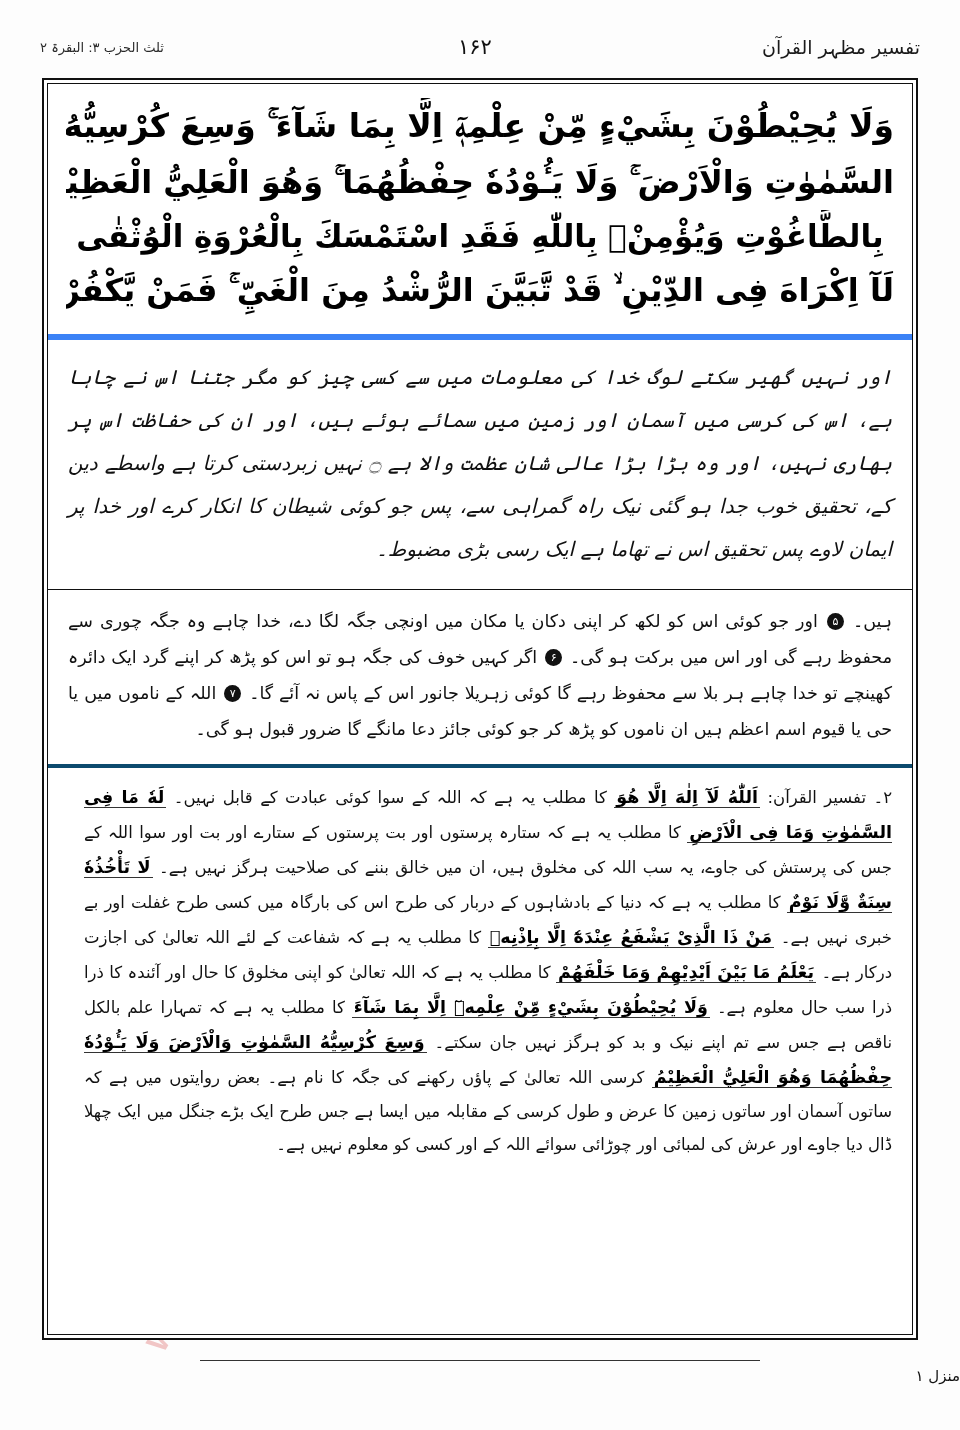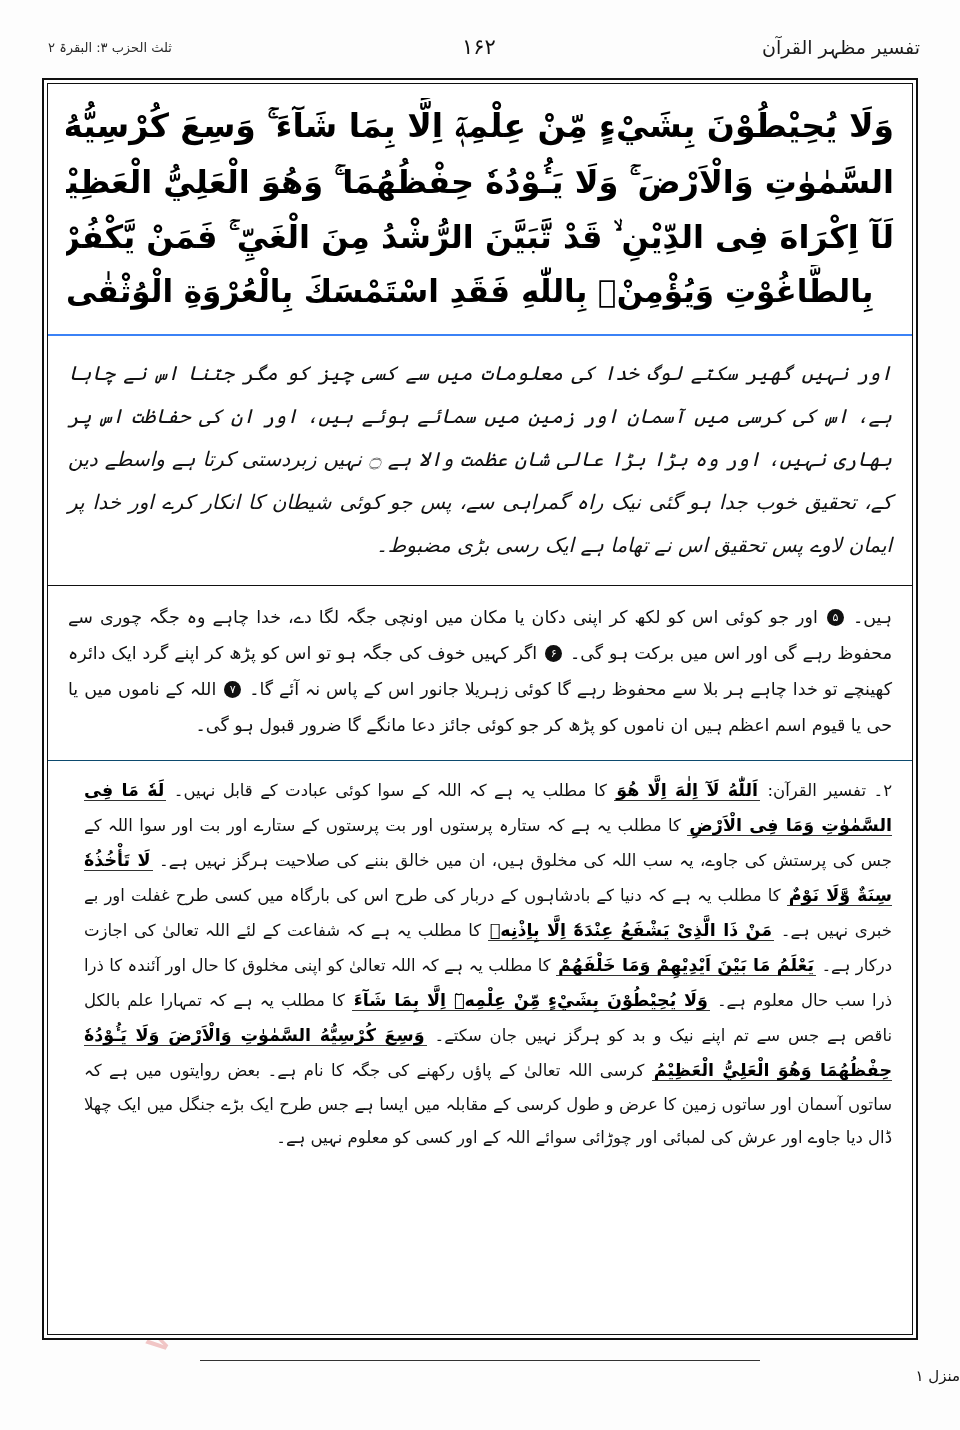--- a/index.html
+++ b/index.html
@@ -31,21 +31,20 @@
   .header-title {
     font-size: 19px;
     color: #1a1a1a;
     letter-spacing: 0.5px;
     white-space: nowrap;
   }
   .header-ref {
     font-size: 13px;
     color: #2a2a2a;
     white-space: nowrap;
-    margin-left: 8px;
   }
   .header-page {
     font-size: 21px;
     color: #111;
     letter-spacing: 1px;
     margin-left: 24px;
   }
 
   
   .frame {
@@ -65,24 +64,24 @@
     height: 100%;
     box-sizing: border-box;
     display: flex;
     flex-direction: column;
     position: relative;
     overflow: hidden;
   }
 
   
   .quran-block {
-    border-bottom: 2px solid #3b82f6;
+    border-bottom: 6px solid #3b82f6;
     padding: 14px 18px 16px 18px;
     direction: rtl;
-    text-align: left;
+    text-align: center;
   }
   .quran-line {
     font-family: "DejaVu Sans", "Liberation Sans", sans-serif;
     font-size: 33px;
     line-height: 1.72;
     color: #000;
     font-weight: 700;
     letter-spacing: 0.5px;
     white-space: nowrap;
     overflow: hidden;
@@ -104,21 +103,21 @@
     font-size: 20px;
     line-height: 2.15;
     color: #111;
     text-align: justify;
     text-justify: inter-word;
     font-style: italic;
   }
 
   
   .notes-block {
-    border-bottom: 1px solid #0c4a6e;
+    border-bottom: 4px solid #0c4a6e;
     padding: 14px 20px 16px 20px;
     direction: rtl;
     text-align: justify;
   }
   .notes-text {
     font-size: 17.5px;
     line-height: 2.05;
     color: #111;
     text-align: justify;
   }
@@ -209,22 +208,22 @@
   <div class="watermark wm2">WWW.ALMIZHAR.COM</div>
   <div class="watermark wm3">WWW.ALMIZHAR.COM</div>
   <div class="watermark wm4">WWW.ALMIZHAR.COM</div>
 
   <div class="frame">
     <div class="frame-inner">
 
       <div class="quran-block">
         <div class="quran-line l1">وَلَا يُحِيْطُوْنَ بِشَيْءٍ مِّنْ عِلْمِهٖٓ اِلَّا بِمَا شَآءَ ۚ وَسِعَ كُرْسِيُّهُ</div>
         <div class="quran-line l2">السَّمٰوٰتِ وَالْاَرْضَ ۚ وَلَا يَـُٔوْدُهٗ حِفْظُهُمَا ۚ وَهُوَ الْعَلِيُّ الْعَظِيْمُ ۝٢٥٥</div>
+        <div class="quran-line l4">بِالطَّاغُوْتِ وَيُؤْمِنْۢ بِاللّٰهِ فَقَدِ اسْتَمْسَكَ بِالْعُرْوَةِ الْوُثْقٰى</div>
         <div class="quran-line l3">لَآ اِكْرَاهَ فِى الدِّيْنِ ۙ قَدْ تَّبَيَّنَ الرُّشْدُ مِنَ الْغَيِّ ۚ فَمَنْ يَّكْفُرْ</div>
-        <div class="quran-line l4">بِالطَّاغُوْتِ وَيُؤْمِنْۢ بِاللّٰهِ فَقَدِ اسْتَمْسَكَ بِالْعُرْوَةِ الْوُثْقٰى</div>
       </div>
 
       <div class="translation-block">
         <div class="translation-text">اور نہیں گھیر سکتے لوگ خدا کی معلومات میں سے کسی چیز کو مگر جتنا اس نے چاہا ہے، اس کی کرسی میں آسمان اور زمین میں سمائے ہوئے ہیں، اور ان کی حفاظت اس پر بھاری نہیں، اور وہ بڑا بڑا عالی شان عظمت والا ہے ۝ نہیں زبردستی کرتا ہے واسطے دین کے، تحقیق خوب جدا ہو گئی نیک راہ گمراہی سے، پس جو کوئی شیطان کا انکار کرے اور خدا پر ایمان لاوے پس تحقیق اس نے تھاما ہے ایک رسی بڑی مضبوط۔</div>
       </div>
 
       <div class="notes-block">
         <div class="notes-text" id="notes-text"><span>ہیں۔ </span><span class="marker">۵</span><span> اور جو کوئی اس کو لکھ کر اپنی دکان یا مکان میں اونچی جگہ لگا دے، خدا چاہے وہ جگہ چوری سے محفوظ رہے گی اور اس میں برکت ہو گی۔ </span><span class="marker">۶</span><span> اگر کہیں خوف کی جگہ ہو تو اس کو پڑھ کر اپنے گرد ایک دائرہ کھینچے تو خدا چاہے ہر بلا سے محفوظ رہے گا کوئی زہریلا جانور اس کے پاس نہ آئے گا۔ </span><span class="marker">۷</span><span> اللہ کے ناموں میں یا حی یا قیوم اسم اعظم ہیں ان ناموں کو پڑھ کر جو کوئی جائز دعا مانگے گا ضرور قبول ہو گی۔</span></div>
       </div>
 

